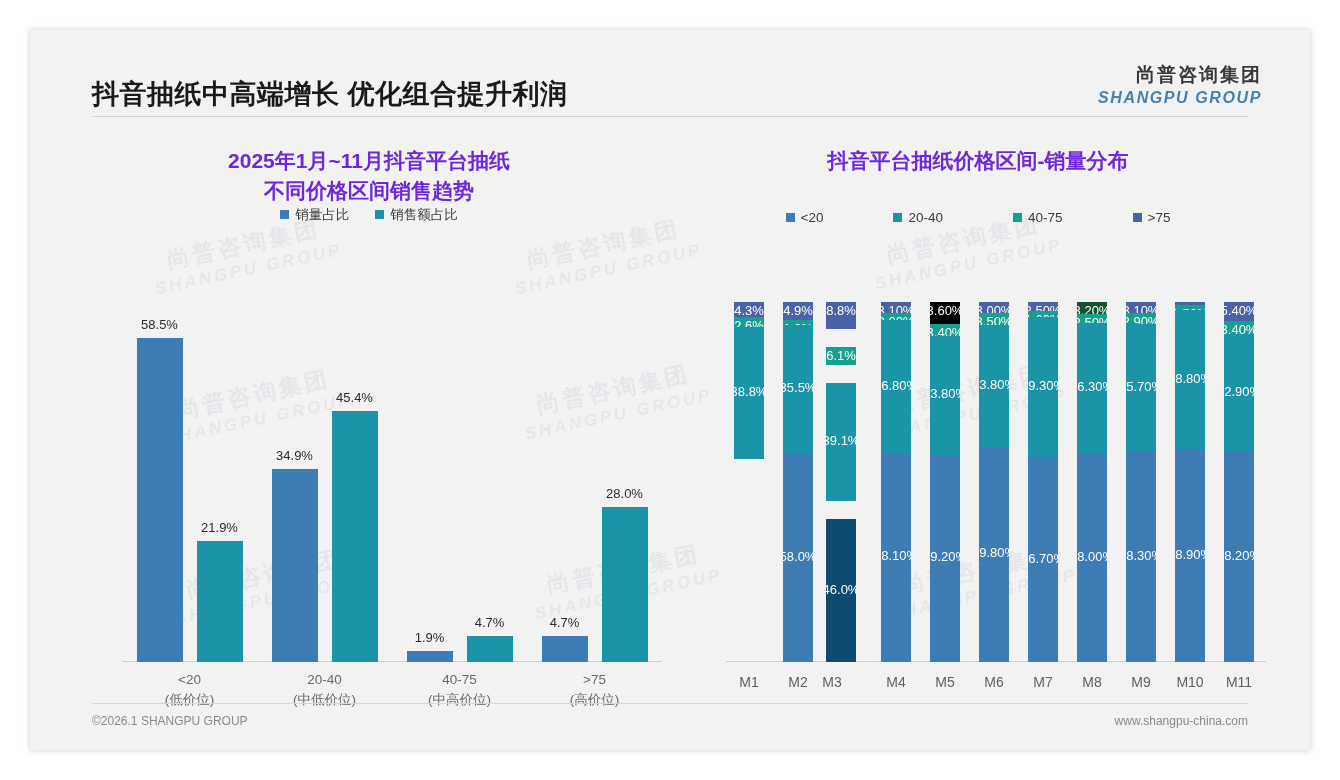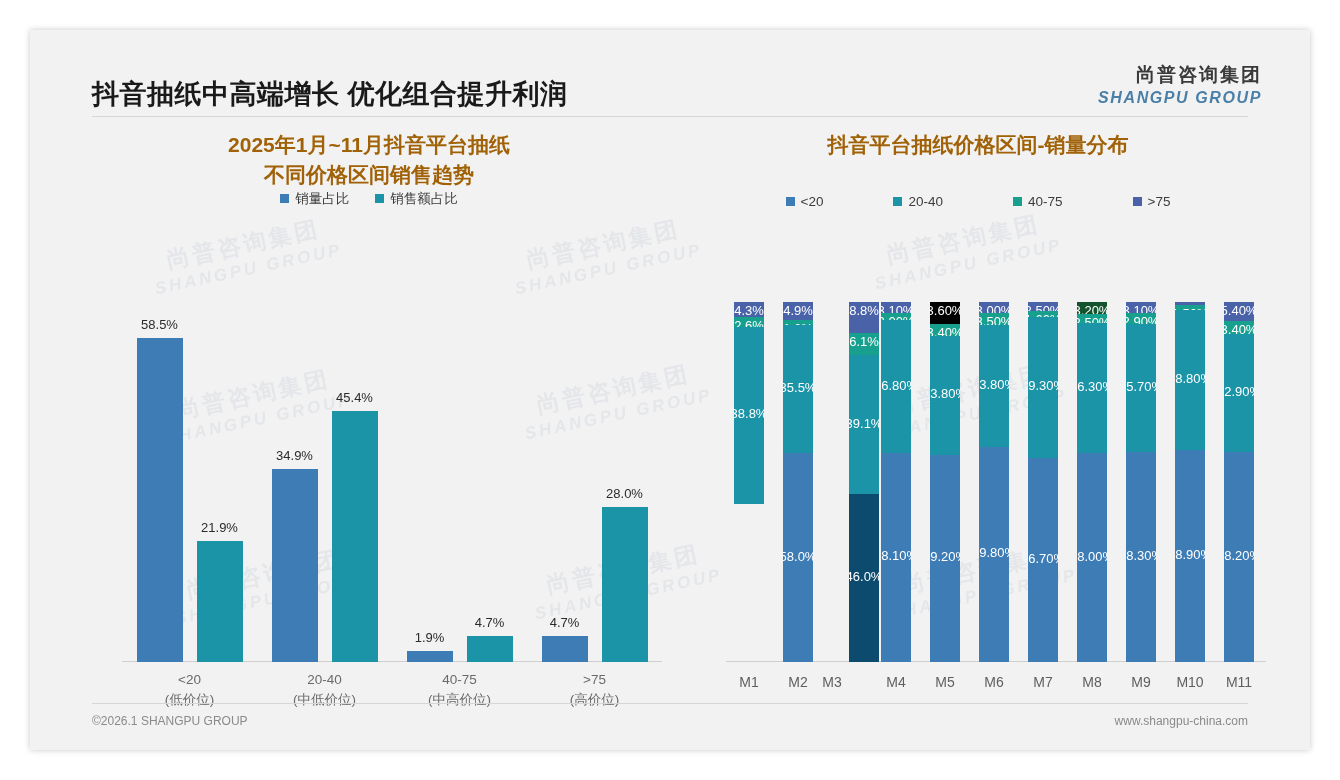--- a/index.html
+++ b/index.html
@@ -36,22 +36,22 @@
     font-weight: bold; transform: rotate(-12deg); line-height: 1.25;
     text-align: center; opacity: .85;
   }
   .wm .c { font-size: 23px; letter-spacing: 3px; }
   .wm .e { font-size: 17px; letter-spacing: 3px; font-style: italic; }
   
   .panel { position: absolute; top: 92px; height: 580px; }
   #panel-left  { left: 34px;  width: 610px; }
   #panel-right { left: 648px; width: 600px; }
   .chart-title {
-    text-align: center; font-size: 21px; font-weight: bold; color: #a16207;
-    line-height: 1.42; margin-top: 8px;
+    text-align: center; font-size: 21px; font-weight: bold; color: #6d28d9;
+    line-height: 1.42; margin-top: 24px;
   }
   .legend {
     display: flex; justify-content: center; align-items: center;
     margin-top: 0px; gap: 26px; font-size: 13.5px; color: #3c3c3c;
   }
   .legend.wide { gap: 70px; }
   .legend-item { display: flex; align-items: center; gap: 6px; }
   .swatch { width: 9px; height: 9px; display: inline-block; }
   
   #grouped-plot {
@@ -275,41 +275,41 @@
       </div>
     <div id="stacked-plot">
       <div id="stacked-axis"></div>
     <div class="scol" style="left: 8px;">
           <div class="seg tiny" style="height: 15.48px; background: rgb(74, 99, 168);">
             <span>4.3%</span>
           </div>
           <div class="seg tiny" style="height: 9.36px; background: rgb(24, 160, 143);">
             <span>2.6%</span>
           </div>
-          <div class="seg" style="height: 177px; background: rgb(27, 148, 168);">
+          <div class="seg" style="height: 132px; background: rgb(27, 148, 168);">
             <span>38.8%</span>
           </div>
         </div>
         <div class="month-label" style="left: 8px;">M1</div>
         <div class="scol" style="left: 57px;">
           <div class="seg tiny" style="height: 17.64px; background: rgb(74, 99, 168);">
             <span>4.9%</span>
           </div>
           <div class="seg tiny" style="height: 5.76px; background: rgb(24, 160, 143);">
             <span>1.6%</span>
           </div>
           <div class="seg" style="height: 127.8px; background: rgb(27, 148, 168);">
             <span>35.5%</span>
           </div>
           <div class="seg" style="height: 208.8px; background: rgb(61, 124, 181);">
             <span>58.0%</span>
           </div>
         </div>
         <div class="month-label" style="left: 57px;">M2</div>
-        <div class="scol" style="left: 123px;">
+        <div class="scol" style="left: 100px; gap: 18px;">
           <div class="seg tiny" style="height: 31.68px; background: rgb(74, 99, 168);">
             <span>8.8%</span>
           </div>
           <div class="seg tiny" style="height: 21.96px; background: rgb(24, 160, 143);">
             <span>6.1%</span>
           </div>
           <div class="seg" style="height: 140.76px; background: rgb(27, 148, 168);">
             <span>39.1%</span>
           </div>
           <div class="seg" style="height: 170px; background: #0c4a6e;">

